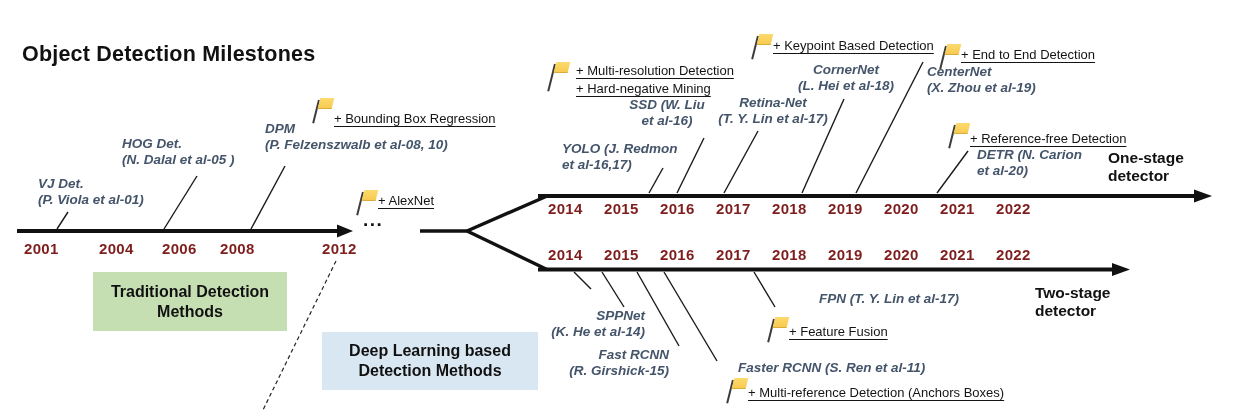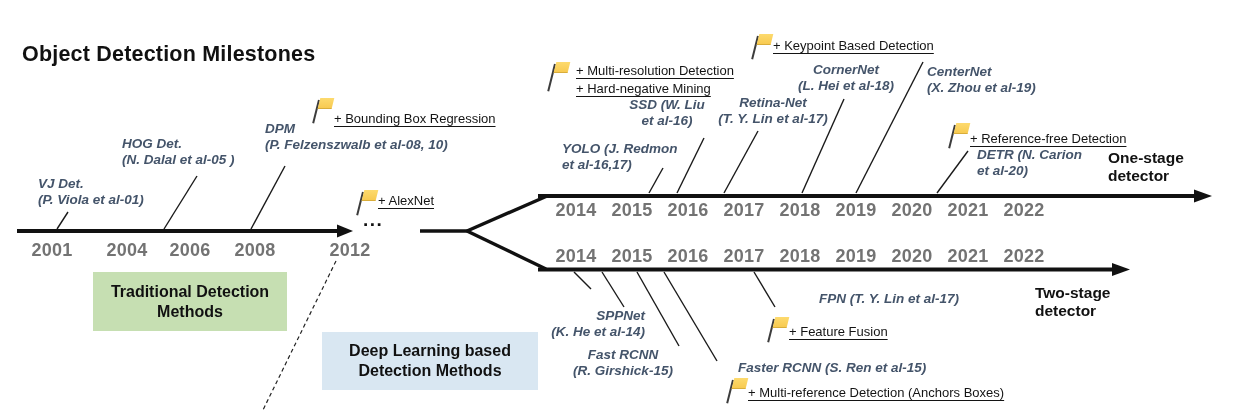--- a/index.html
+++ b/index.html
@@ -3,21 +3,21 @@
 <meta charset="utf-8">
 <style>
   html,body{margin:0;padding:0;background:#fff;}
   .canvas{
     position:relative;width:1248px;height:410px;background:#fff;overflow:hidden;
     font-family:"Liberation Sans","DejaVu Sans",sans-serif;color:#1a1a1a;
   }
   svg.lines{position:absolute;left:0;top:0;z-index:1;}
   .abs{position:absolute;z-index:2;}
   .title{font-size:21.5px;font-weight:800;letter-spacing:.2px;color:#111;}
-  .year{font-size:18px;font-weight:600;color:#737373;width:56px;text-align:center;letter-spacing:.3px;}
+  .year{font-size:15px;font-weight:600;color:#7f1d1d;width:56px;text-align:left;letter-spacing:.3px;}
   .milestone{
     font-size:13.5px;font-weight:700;font-style:italic;line-height:16px;
     color:var(--milestone-text,#44546a);white-space:nowrap;
   }
   .milestone.center{text-align:center;}
   .milestone.right{text-align:right;}
   .stage-label{font-size:15.5px;font-weight:800;line-height:17.5px;color:#111;}
   .era-box{
     display:flex;align-items:center;justify-content:center;text-align:center;
     font-size:16px;font-weight:800;line-height:20px;color:#111;
@@ -81,21 +81,21 @@
       <line x1="664" y1="272" x2="717" y2="361"></line>
       <line x1="754" y1="272" x2="775" y2="307"></line>
     </g>
   </svg>
 
   <div class="abs title" style="left:22px;top:42px;">Object Detection Milestones</div>
 
   <div class="abs year" style="left:24px;top:240px;">2001</div>
   <div class="abs year" style="left:99px;top:240px;">2004</div>
   <div class="abs year" style="left:162px;top:240px;">2006</div>
-  <div class="abs year" style="left:227px;top:240px;">2008</div>
+  <div class="abs year" style="left:220px;top:240px;">2008</div>
   <div class="abs year" style="left:322px;top:240px;">2012</div>
   <div class="abs dots" style="left:363px;top:209px;">...</div>
 
   <div class="abs milestone" style="left:38px;top:176px;">
     <div>VJ Det.</div>
     <div>(P. Viola et al-01)</div>
   </div>
   <div class="abs milestone" style="left:122px;top:136px;">
     <div>HOG Det.</div>
     <div>(N. Dalal et al-05 )</div>
@@ -178,20 +178,29 @@
   </div>
   <div class="abs flag" style="left:751px;top:34px;">
     <div class="flag-icon">
         <div class="pole"></div>
         <div class="banner"></div>
       </div>
     <div class="flag-text" style="margin-top:3px;">
         <span>+ Keypoint Based Detection</span>
       </div>
   </div>
+  <div class="abs flag" style="left:939px;top:44px;">
+    <div class="flag-icon">
+        <div class="pole"></div>
+        <div class="banner"></div>
+      </div>
+    <div class="flag-text" style="margin-top:2px;">
+        <span>+ End to End Detection</span>
+      </div>
+  </div>
   <div class="abs flag" style="left:948px;top:123px;">
     <div class="flag-icon">
         <div class="pole"></div>
         <div class="banner"></div>
       </div>
     <div class="flag-text" style="margin-top:7px;">
         <span>+ Reference-free Detection</span>
       </div>
   </div>
 
@@ -207,26 +216,26 @@
   <div class="abs year" style="left:772px;top:246px;">2018</div>
   <div class="abs year" style="left:828px;top:246px;">2019</div>
   <div class="abs year" style="left:884px;top:246px;">2020</div>
   <div class="abs year" style="left:940px;top:246px;">2021</div>
   <div class="abs year" style="left:996px;top:246px;">2022</div>
 
   <div class="abs milestone right" style="left:505px;top:308px;width:140px;">
     <div>SPPNet</div>
     <div>(K. He et al-14)</div>
   </div>
-  <div class="abs milestone right" style="left:553px;top:347px;width:140px;text-align:center;">
+  <div class="abs milestone right" style="left:529px;top:347px;width:140px;">
     <div>Fast RCNN</div>
     <div>(R. Girshick-15)</div>
   </div>
   <div class="abs milestone" style="left:738px;top:360px;">
-    <div>Faster RCNN (S. Ren et al-15)</div>
+    <div>Faster RCNN (S. Ren et al-11)</div>
   </div>
   <div class="abs milestone" style="left:785px;top:291px;margin-left:34px;">
     <div>FPN (T. Y. Lin et al-17)</div>
   </div>
 
   <div class="abs flag" style="left:767px;top:317px;">
     <div class="flag-icon">
         <div class="pole"></div>
         <div class="banner"></div>
       </div>

